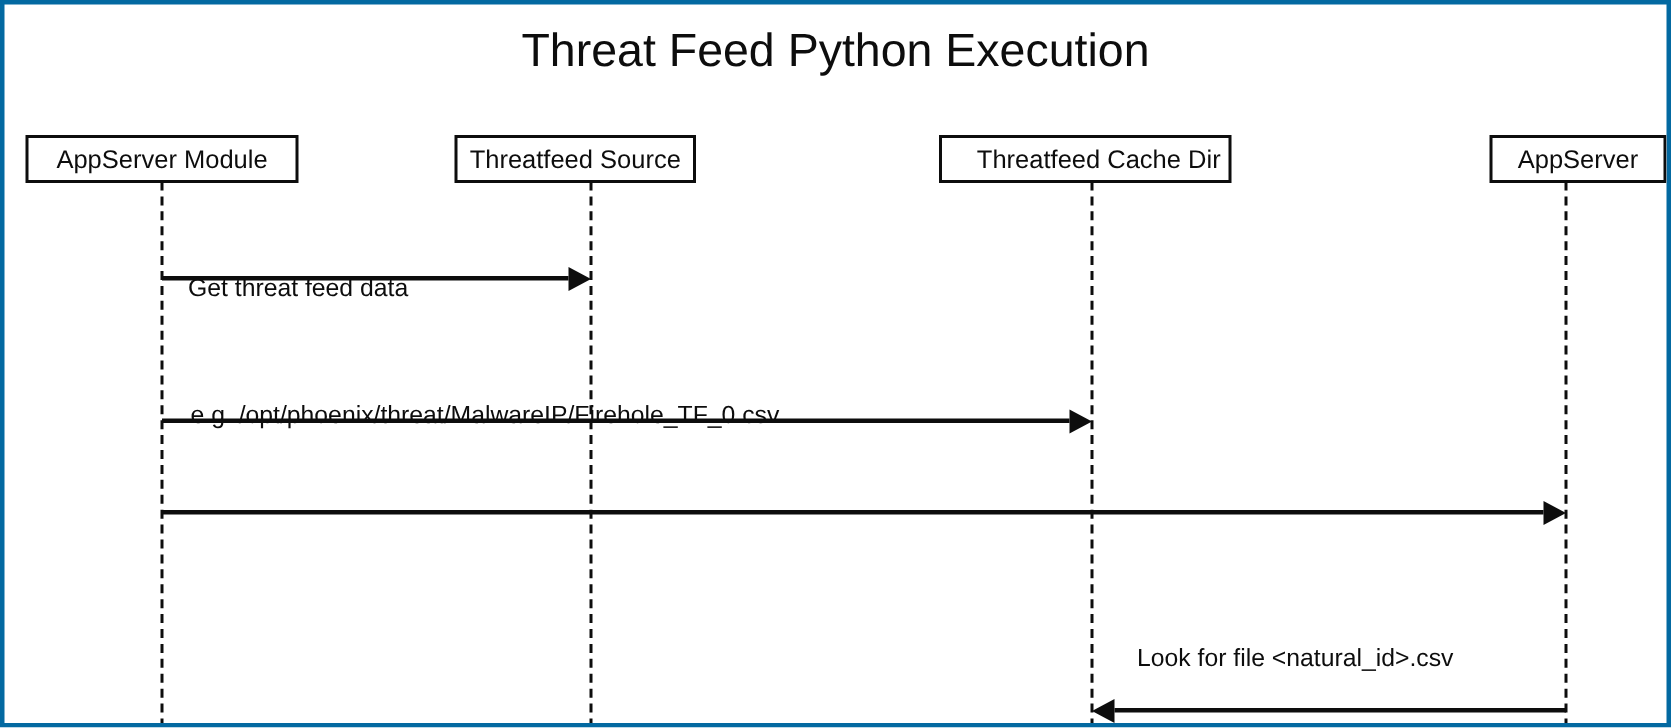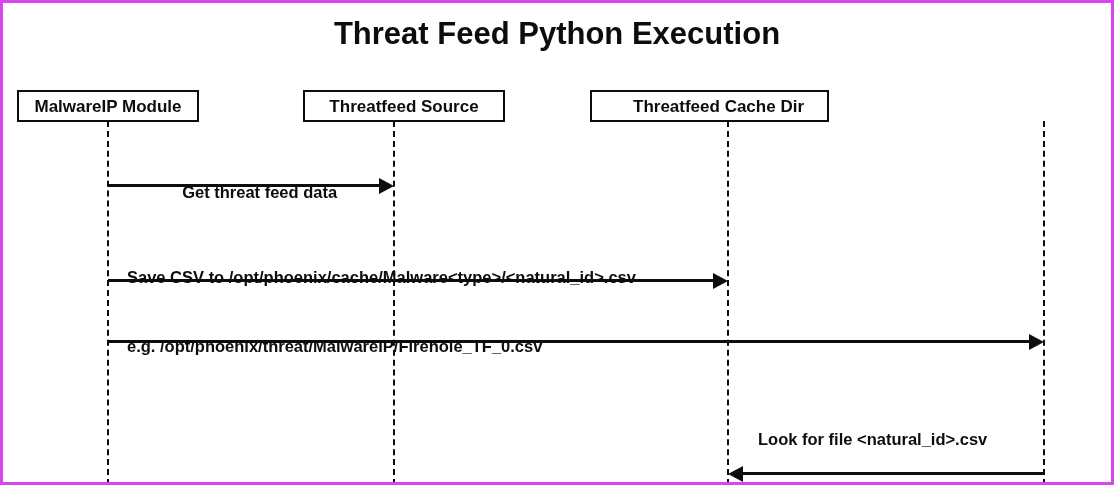--- a/index.html
+++ b/index.html
@@ -10,23 +10,22 @@
   }
   body {
     font-family: "Liberation Sans", sans-serif;
   }
   #diagram-root {
     position: relative;
     width: 1114px;
     height: 485px;
     box-sizing: border-box;
     background: #ffffff;
-    border: 3px solid #d946ef;
+    border: 3px solid #0369a1;
     overflow: hidden;
-    font-weight: bold;
   }
   .title {
     position: absolute;
     left: 0;
     right: 0;
     top: 12px;
     text-align: center;
     font-size: 31px;
     line-height: 38px;
     color: #0d0d0d;
@@ -83,56 +82,58 @@
   }
   .msg-text {
     position: absolute;
     font-size: 16.5px;
     line-height: 23px;
     color: #0d0d0d;
     white-space: pre;
     z-index: 2;
   }
   .msg-text.centered {
-    text-align: center;
+    text-align: left;
   }
 </style>
 </head>
 <body>
 
 <div id="diagram-root">
 
   <div class="title">Threat Feed Python Execution</div>
 
   <div class="lifeline" style="left:104px; top:118px; height:364px;"></div>
   <div class="lifeline" style="left:390px; top:118px; height:364px;"></div>
   <div class="lifeline" style="left:724px; top:118px; height:364px;"></div>
   <div class="lifeline" style="left:1040px; top:118px; height:364px;"></div>
 
   <div class="actor-box" style="left:14px; top:87px; width:182px;">
-    <span class="actor-label">MalwareIP Module</span>
+    <span class="actor-label">AppServer Module</span>
   </div>
 
-  <div class="actor-box" style="left:300px; top:87px; width:202px;text-align:center;">
+  <div class="actor-box" style="left:300px; top:87px; width:161px;text-align:center;">
     <span class="actor-label">Threatfeed Source</span>
   </div>
 
-  <div class="actor-box" style="left:587px; top:87px; width:239px;padding-left:18px;">
+  <div class="actor-box" style="left:623px; top:87px; width:195px;padding-left:18px;">
     <span class="actor-label">Threatfeed Cache Dir</span>
   </div>
 
+  <div class="actor-box" style="left:990px; top:87px; width:118px;">
+    <span class="actor-label">AppServer</span>
+  </div>
 
   <div class="msg-text centered" style="left:104px; top:155px; width:287px;">
     <span>Get threat feed data</span>
   </div>
   <div class="msg-line" style="left:105px; top:181px; width:271px;"></div>
   <div class="arrow-head right" style="left:376px; top:174.5px;"></div>
 
   <div class="msg-text" style="left:124px; top:217px;">
-    <div>Save CSV to /opt/phoenix/cache/Malware&lt;type&gt;/&lt;natural_id&gt;.csv</div>
     <div>e.g. /opt/phoenix/threat/MalwareIP/Firehole_TF_0.csv</div>
   </div>
   <div class="msg-line" style="left:105px; top:276px; width:605px;"></div>
   <div class="arrow-head right" style="left:710px; top:269.5px;"></div>
 
   <div class="msg-line" style="left:105px; top:337px; width:921px;"></div>
   <div class="arrow-head right" style="left:1026px; top:330.5px;"></div>
 
   <div class="msg-text" style="left:755px; top:379px;">
     <div>Look for file &lt;natural_id&gt;.csv</div>

